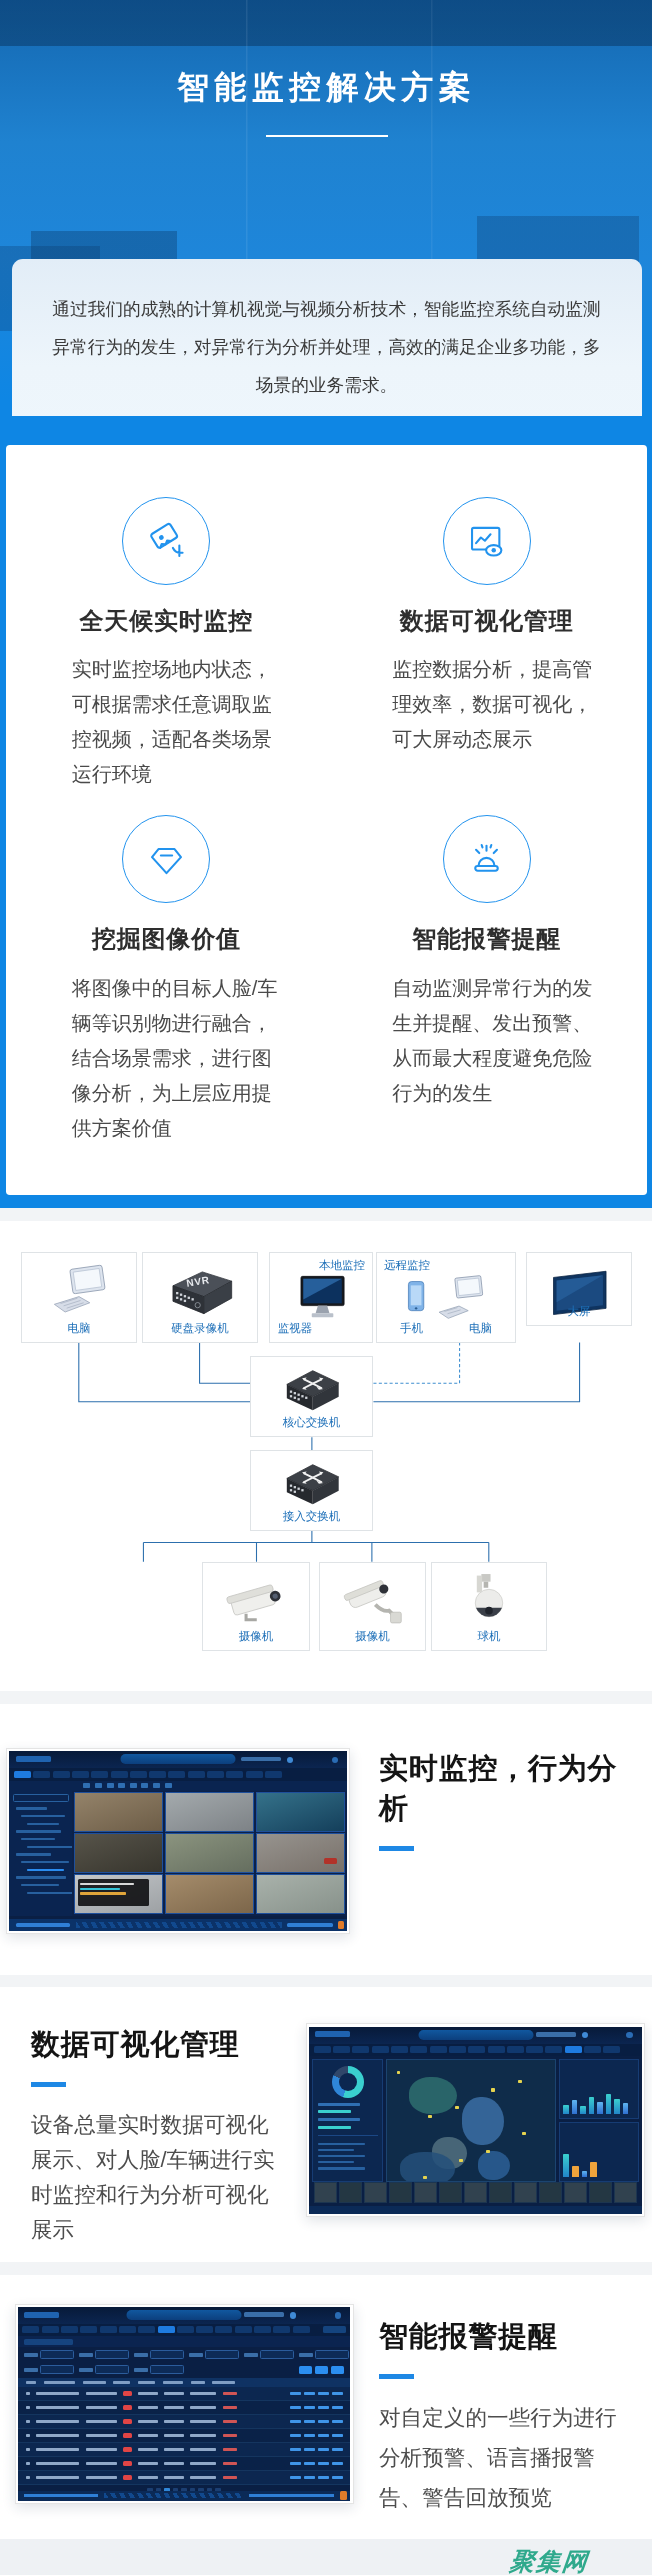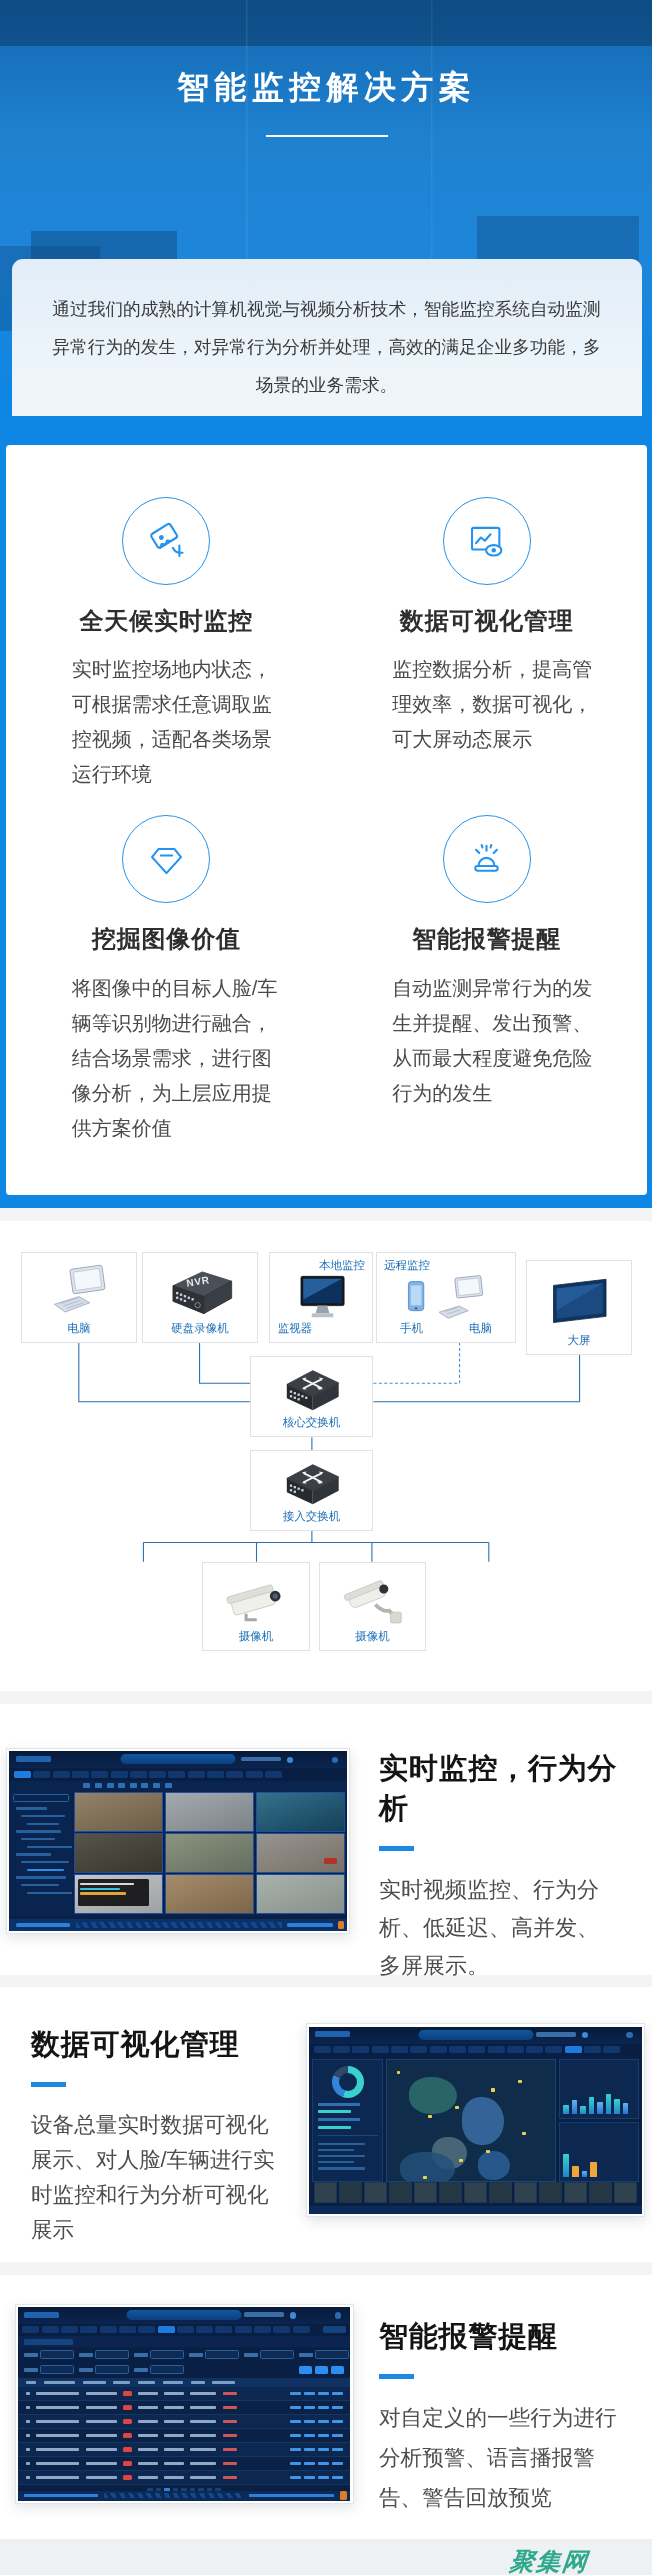--- a/index.html
+++ b/index.html
@@ -321,21 +321,21 @@
         </g>
         <path d="M66 52 L92 44 L104 50 L78 60 Z" fill="#d7dde8" stroke="#97a3b6"></path>
         <path d="M73 51 l17 -5 M77 54 l17 -5" stroke="#aab4c4" fill="none"></path>
       </svg>
       <div class="dual-labels">
         <span>手机</span>
         <span>电脑</span>
       </div>
     </div>
 
-    <div class="dbox" style="left:526px;top:31px;width:106px;height:95px;margin-top:8px;">
+    <div class="dbox" style="left:526px;top:31px;width:106px;height:74px;">
       <svg width="85" height="62" viewBox="0 0 110 80" style="top:12.3px;">
         <path d="M22 16 L90 8 L90 56 L22 64 Z" fill="#0f3460" stroke="#0a2342"></path>
         <path d="M26 20 L86 13 L86 52 L26 59 Z" fill="#1b4a80"></path>
         <path d="M26 20 L86 13 L26 48 Z" fill="#2b6aa8" opacity="0.55"></path>
       </svg>
       <span class="dlabel">大屏</span>
     </div>
 
     <div class="dbox" style="left:250px;top:135px;width:123px;height:81px;">
       <svg width="85" height="58" viewBox="0 0 110 76" style="top:3.1px;">
@@ -413,20 +413,31 @@
           <rect x="22" y="24" width="50" height="17" rx="7" fill="#eeeeeb" stroke="#c6c6c2"></rect>
           <rect x="18" y="20" width="54" height="8" rx="3" fill="#dedeD8" stroke="#c6c6c2"></rect>
           <circle cx="70" cy="32" r="6" fill="#2e3138"></circle>
         </g>
         <path d="M58 44 q10 10 18 8 l6 6" stroke="#b5b5b0" stroke-width="5" fill="none"></path>
         <rect x="78" y="54" width="14" height="14" rx="2" fill="#d9d9d4" stroke="#bdbdb8"></rect>
       </svg>
       <span class="dlabel">摄像机</span>
     </div>
 
+    <div class="dbox" style="left:431px;top:341px;width:116px;height:89px;">
+      <svg width="77" height="58" viewBox="0 0 100 76">
+        <rect x="40" y="4" width="12" height="10" fill="#c9c9c5"></rect>
+        <path d="M46 14 v8" stroke="#b5b5b0" stroke-width="6"></path>
+        <rect x="34" y="6" width="7" height="22" fill="#d7d7d2"></rect>
+        <circle cx="50" cy="42" r="18" fill="#ececea" stroke="#cfcfcb"></circle>
+        <path d="M33 48 a18 18 0 0 0 34 0 Z" fill="#3a3f48"></path>
+        <circle cx="50" cy="52" r="5" fill="#20242c"></circle>
+      </svg>
+      <span class="dlabel">球机</span>
+    </div>
   </div>
 
   <div class="sep"></div>
 
   <div class="section sec3">
     <div class="shot" style="left:6.2px;top:44px;width:344px;height:186px;">
       <div class="scr">
         <div class="s-top">
           <span class="s-chip-l"></span>
             <span class="s-title-pill"></span>
@@ -500,21 +511,20 @@
           <span class="bl"></span>
             <span class="stripes"></span>
             <span class="br"></span>
             <span class="fig"></span>
         </div>
       </div>
     </div>
     <div class="sec-col" style="left:379px;top:45px;width:254px;">
       <div class="sec-title">实时监控，行为分析</div>
       <div class="sec-underline"></div>
-      <div class="sec-body" style="width:240px;">实时视频监控、行为分析、低延迟、高并发、多屏展示。</div>
     </div>
   </div>
 
   <div class="sep" style="height:12.3px;"></div>
 
   <div class="section sec4">
     <div class="sec-col" style="left:31px;top:38px;width:269px;">
       <div class="sec-title">数据可视化管理</div>
       <div class="sec-underline"></div>
       <div class="sec-body" style="width:259px;font-size:21.6px;line-height:35px;">设备总量实时数据可视化展示、对人脸/车辆进行实时监控和行为分析可视化展示</div>

